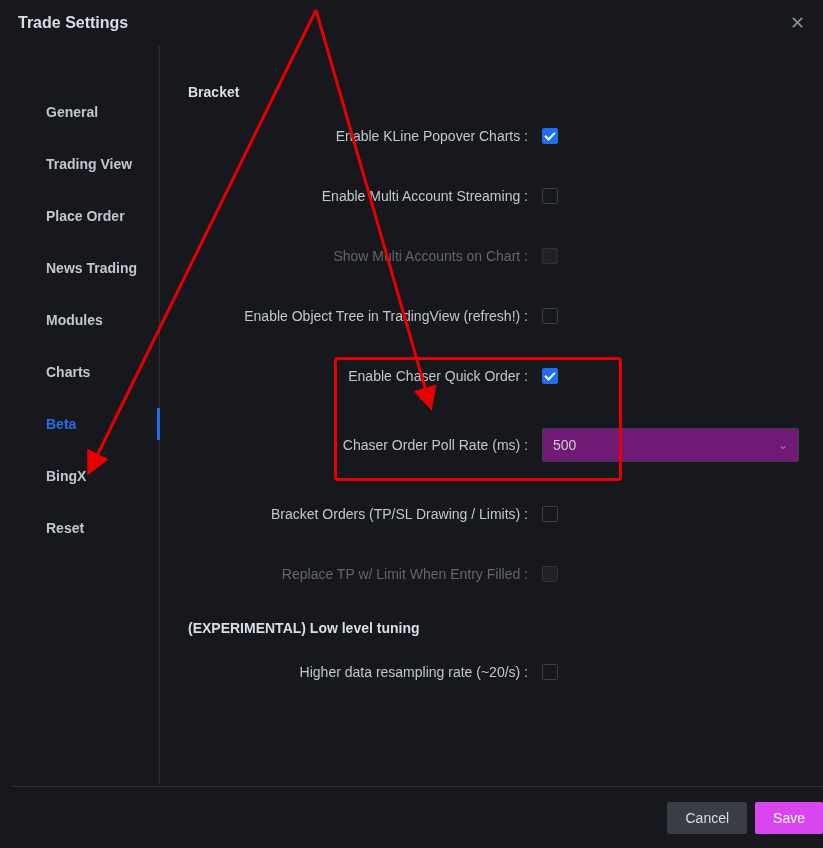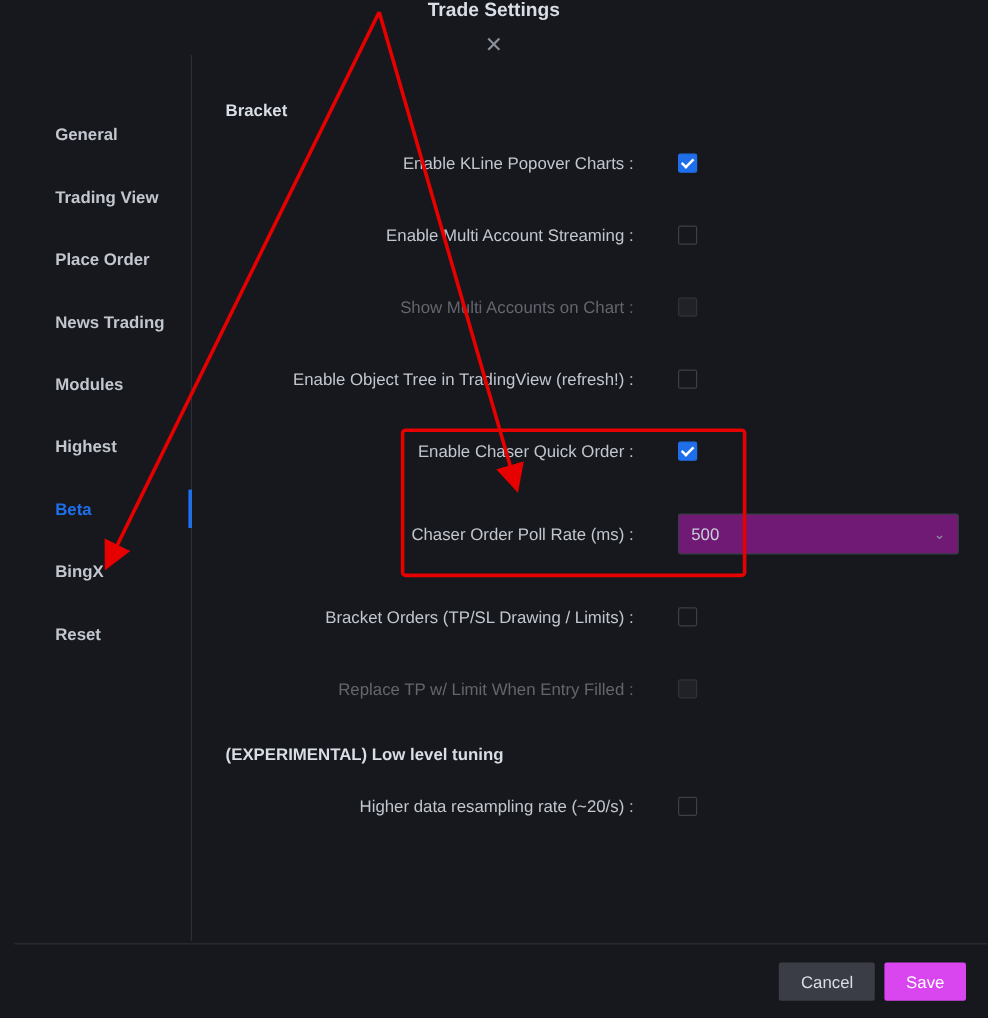--- a/index.html
+++ b/index.html
@@ -12,21 +12,20 @@
     color: #c9ced6;
     overflow: hidden;
     position: relative;
   }
   .header {
     height: 46px;
     display: flex;
     align-items: center;
     justify-content: space-between;
     padding: 0 18px;
-    flex-direction: column;
   }
   .header-title {
     color: #d9dee6;
     font-size: 16px;
     font-weight: 600;
   }
   .close-icon {
     color: #8b8f98;
     font-size: 18px;
     cursor: pointer;
@@ -72,21 +71,20 @@
   .section-title {
     color: #d9dee6;
     font-weight: 700;
     font-size: 14px;
     margin-bottom: 28px;
   }
   .field-row {
     display: flex;
     align-items: center;
     margin-bottom: 44px;
-    gap: 23px;
   }
   .field-label {
     flex: 0 0 346px;
     text-align: right;
     font-size: 14px;
     padding-right: 6px;
     box-sizing: border-box;
   }
   .field-label.dim {
     color: #63666d;
@@ -151,21 +149,20 @@
   .footer {
     position: absolute;
     bottom: 0;
     left: 12px;
     right: 0;
     height: 62px;
     border-top: 1px solid #2a2e36;
     display: flex;
     align-items: center;
     justify-content: flex-end;
-    padding-right: 18px;
     gap: 8px;
     box-sizing: border-box;
   }
   .btn {
     height: 32px;
     padding: 0 18px;
     border-radius: 2px;
     font-size: 14px;
     display: inline-flex;
     align-items: center;
@@ -206,21 +203,21 @@
   <div class="close-icon">✕</div>
 </div>
 
 <div class="body">
   <div class="sidebar">
     <div class="sidebar-item"><span>General</span></div>
     <div class="sidebar-item"><span>Trading View</span></div>
     <div class="sidebar-item"><span>Place Order</span></div>
     <div class="sidebar-item"><span>News Trading</span></div>
     <div class="sidebar-item"><span>Modules</span></div>
-    <div class="sidebar-item"><span>Highest</span></div>
+    <div class="sidebar-item"><span>Charts</span></div>
     <div class="sidebar-item active"><span>Beta</span></div>
     <div class="sidebar-item"><span>BingX</span></div>
     <div class="sidebar-item"><span>Reset</span></div>
   </div>
 
   <div class="content">
     <div class="section-title">Bracket</div>
 
     <div class="field-row">
       <div class="field-label normal">Enable KLine Popover Charts :</div>

